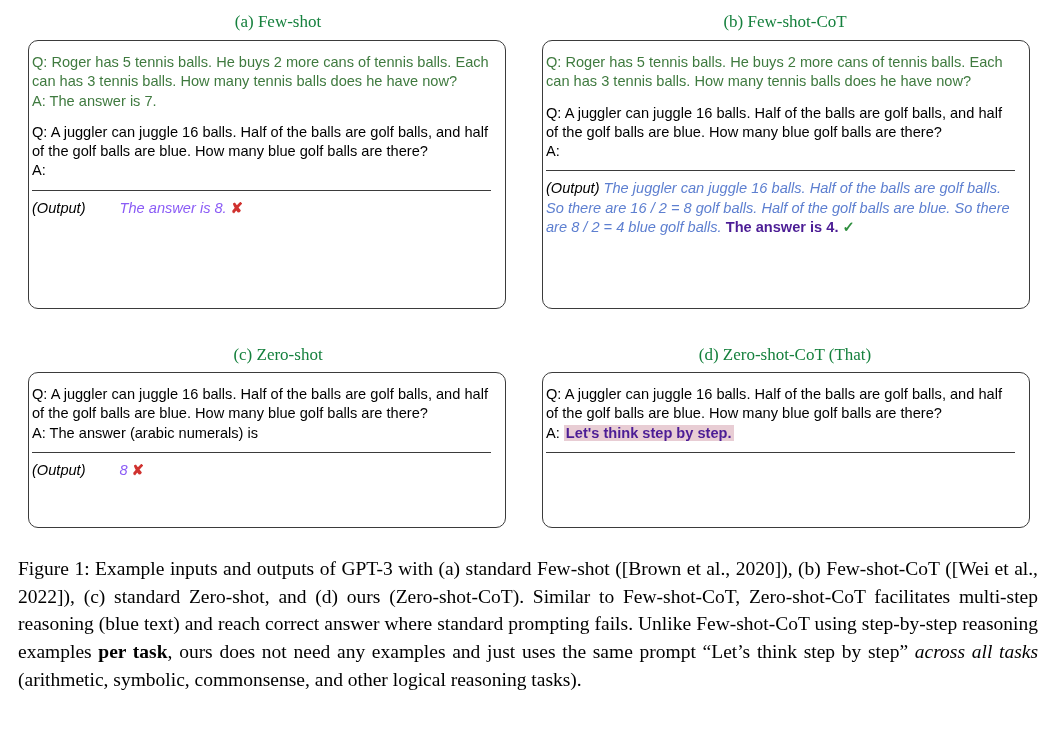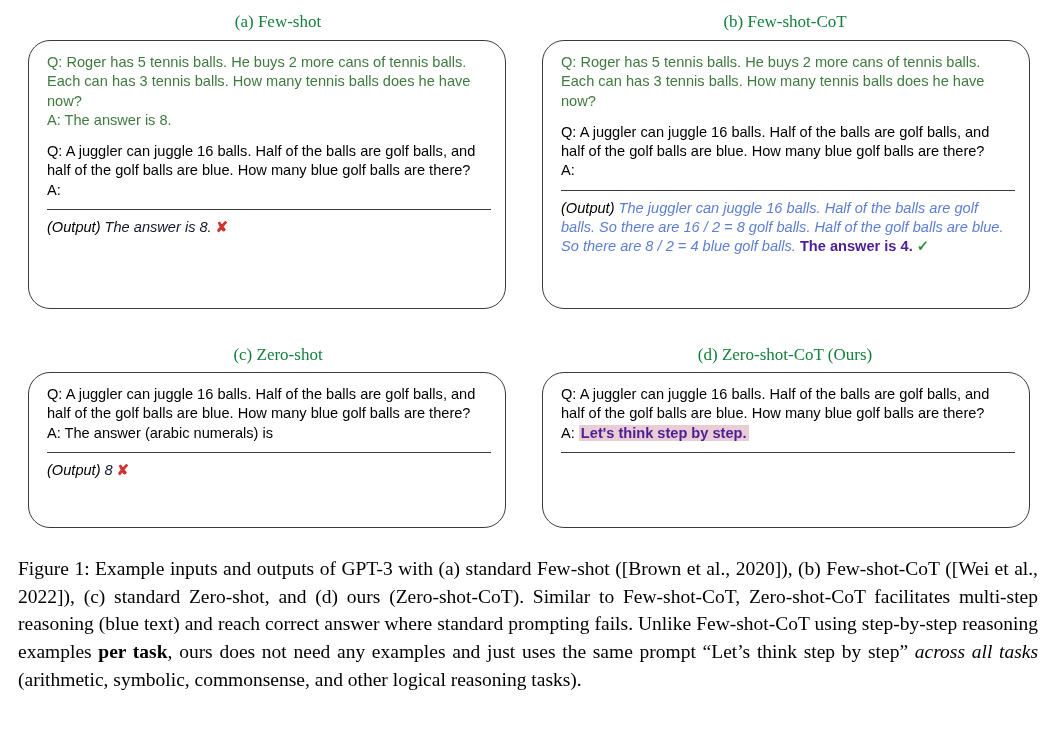--- a/index.html
+++ b/index.html
@@ -22,23 +22,23 @@
     width: 1053px;
   }
   .panel-title {
     text-align: center;
     font-family: "Liberation Serif", serif;
     font-size: 17px;
     color: #15803d;
   }
   .box {
     border: 1.4px solid #3b3b3b;
-    border-radius: 22px;
+    border-radius: 10px;
     box-sizing: border-box;
-    padding: 12px 14px 10px 18px;
+    padding: 12px 14px 10px 3px;
     font-family: "Liberation Sans", sans-serif;
     font-size: 14.6px;
     line-height: 1.32;
     background: #fff;
   }
   .green {
     color: #3f7a3f;
   }
   .qblock {
     margin: 0;
@@ -53,21 +53,22 @@
   .output-line {
     font-family: "Liberation Sans", sans-serif;
     font-size: 14.6px;
     line-height: 1.32;
   }
   .output-tag {
     font-style: italic;
   }
   .out-black-italic {
     font-style: italic;
-    color: #0f172a;
+    color: #8b5cf6;
+    margin-left: 30px;
   }
   .out-blue-italic {
     font-style: italic;
     color: #5d7fd0;
   }
   .bold-italic {
     font-weight: bold;
     color: #4c1d95;
   }
   .cross {
@@ -111,21 +112,21 @@
 </style>
 </head>
 <body>
 
 <div class="figure">
 
   <div class="panel-title" id="p-a-title" style="position:absolute;">(a) Few-shot</div>
   <div class="box" id="box-a">
     <div class="qblock green">
       <div>Q: Roger has 5 tennis balls. He buys 2 more cans of tennis balls. Each can has 3 tennis balls. How many tennis balls does he have now?</div>
-      <div>A: The answer is 8.</div>
+      <div>A: The answer is 7.</div>
     </div>
     <div class="qblock">
       <div>Q: A juggler can juggle 16 balls. Half of the balls are golf balls, and half of the golf balls are blue. How many blue golf balls are there?</div>
       <div>A:</div>
     </div>
     <div class="divider"></div>
     <div class="output-line">
       <span class="output-tag">(Output)</span>
       <span class="out-black-italic">The answer is 8.</span>
       <span class="cross">✘</span>
@@ -157,21 +158,21 @@
       <div>A: The answer (arabic numerals) is</div>
     </div>
     <div class="divider"></div>
     <div class="output-line">
       <span class="output-tag">(Output)</span>
       <span class="out-black-italic">8</span>
       <span class="cross">✘</span>
     </div>
   </div>
 
-  <div class="panel-title" id="p-d-title" style="position:absolute;">(d) Zero-shot-CoT (Ours)</div>
+  <div class="panel-title" id="p-d-title" style="position:absolute;">(d) Zero-shot-CoT (That)</div>
   <div class="box" id="box-d">
     <div class="qblock">
       <div>Q: A juggler can juggle 16 balls. Half of the balls are golf balls, and half of the golf balls are blue. How many blue golf balls are there?</div>
       <div>
         <span>A:</span>
         <span class="highlight bold-italic">Let's think step by step.</span>
       </div>
     </div>
     <div class="divider"></div>
   </div>

